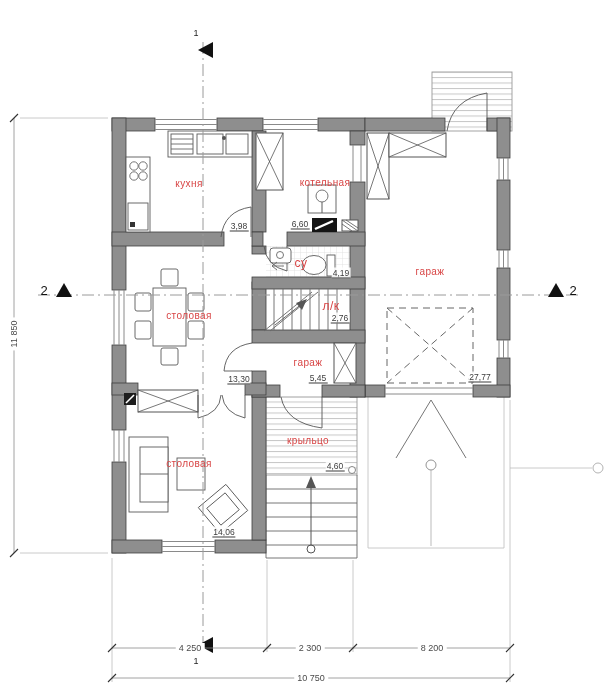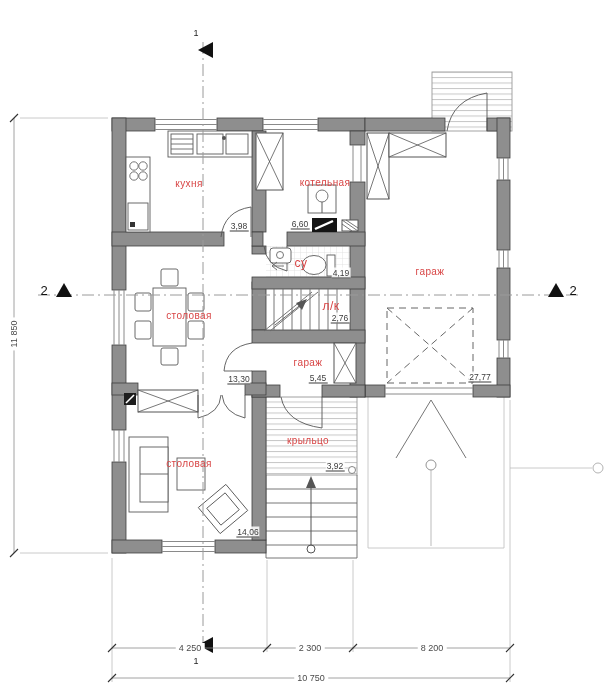--- a/index.html
+++ b/index.html
@@ -302,24 +302,24 @@
 <div class="txt lbl sm" style="left:331px;top:306px">л/к</div>
 <div class="txt area" style="left:340px;top:318px">2,76</div>
 
 <div class="txt lbl" style="left:189px;top:315px">столовая</div>
 <div class="txt area" style="left:239px;top:379px">13,30</div>
 
 <div class="txt lbl" style="left:308px;top:362px">гараж</div>
 <div class="txt area" style="left:318px;top:378px">5,45</div>
 
 <div class="txt lbl" style="left:189px;top:463px">столовая</div>
-<div class="txt area" style="left:248px;top:532px">14,06</div>
+<div class="txt area" style="left:224px;top:532px">14,06</div>
 
 <div class="txt lbl" style="left:308px;top:440px">крыльцо</div>
-<div class="txt area" style="left:335px;top:466px">3,92</div>
+<div class="txt area" style="left:335px;top:466px">4,60</div>
 
 <div class="txt lbl" style="left:430px;top:271px">гараж</div>
 <div class="txt area" style="left:480px;top:377px">27,77</div>
 
 <div class="txt dim" style="left:190px;top:648px">4 250</div>
 <div class="txt dim" style="left:310px;top:648px">2 300</div>
 <div class="txt dim" style="left:432px;top:648px">8 200</div>
 <div class="txt dim" style="left:311px;top:678px">10 750</div>
 <div class="txt dim rot" style="left:14px;top:334px">11 850</div>
 

